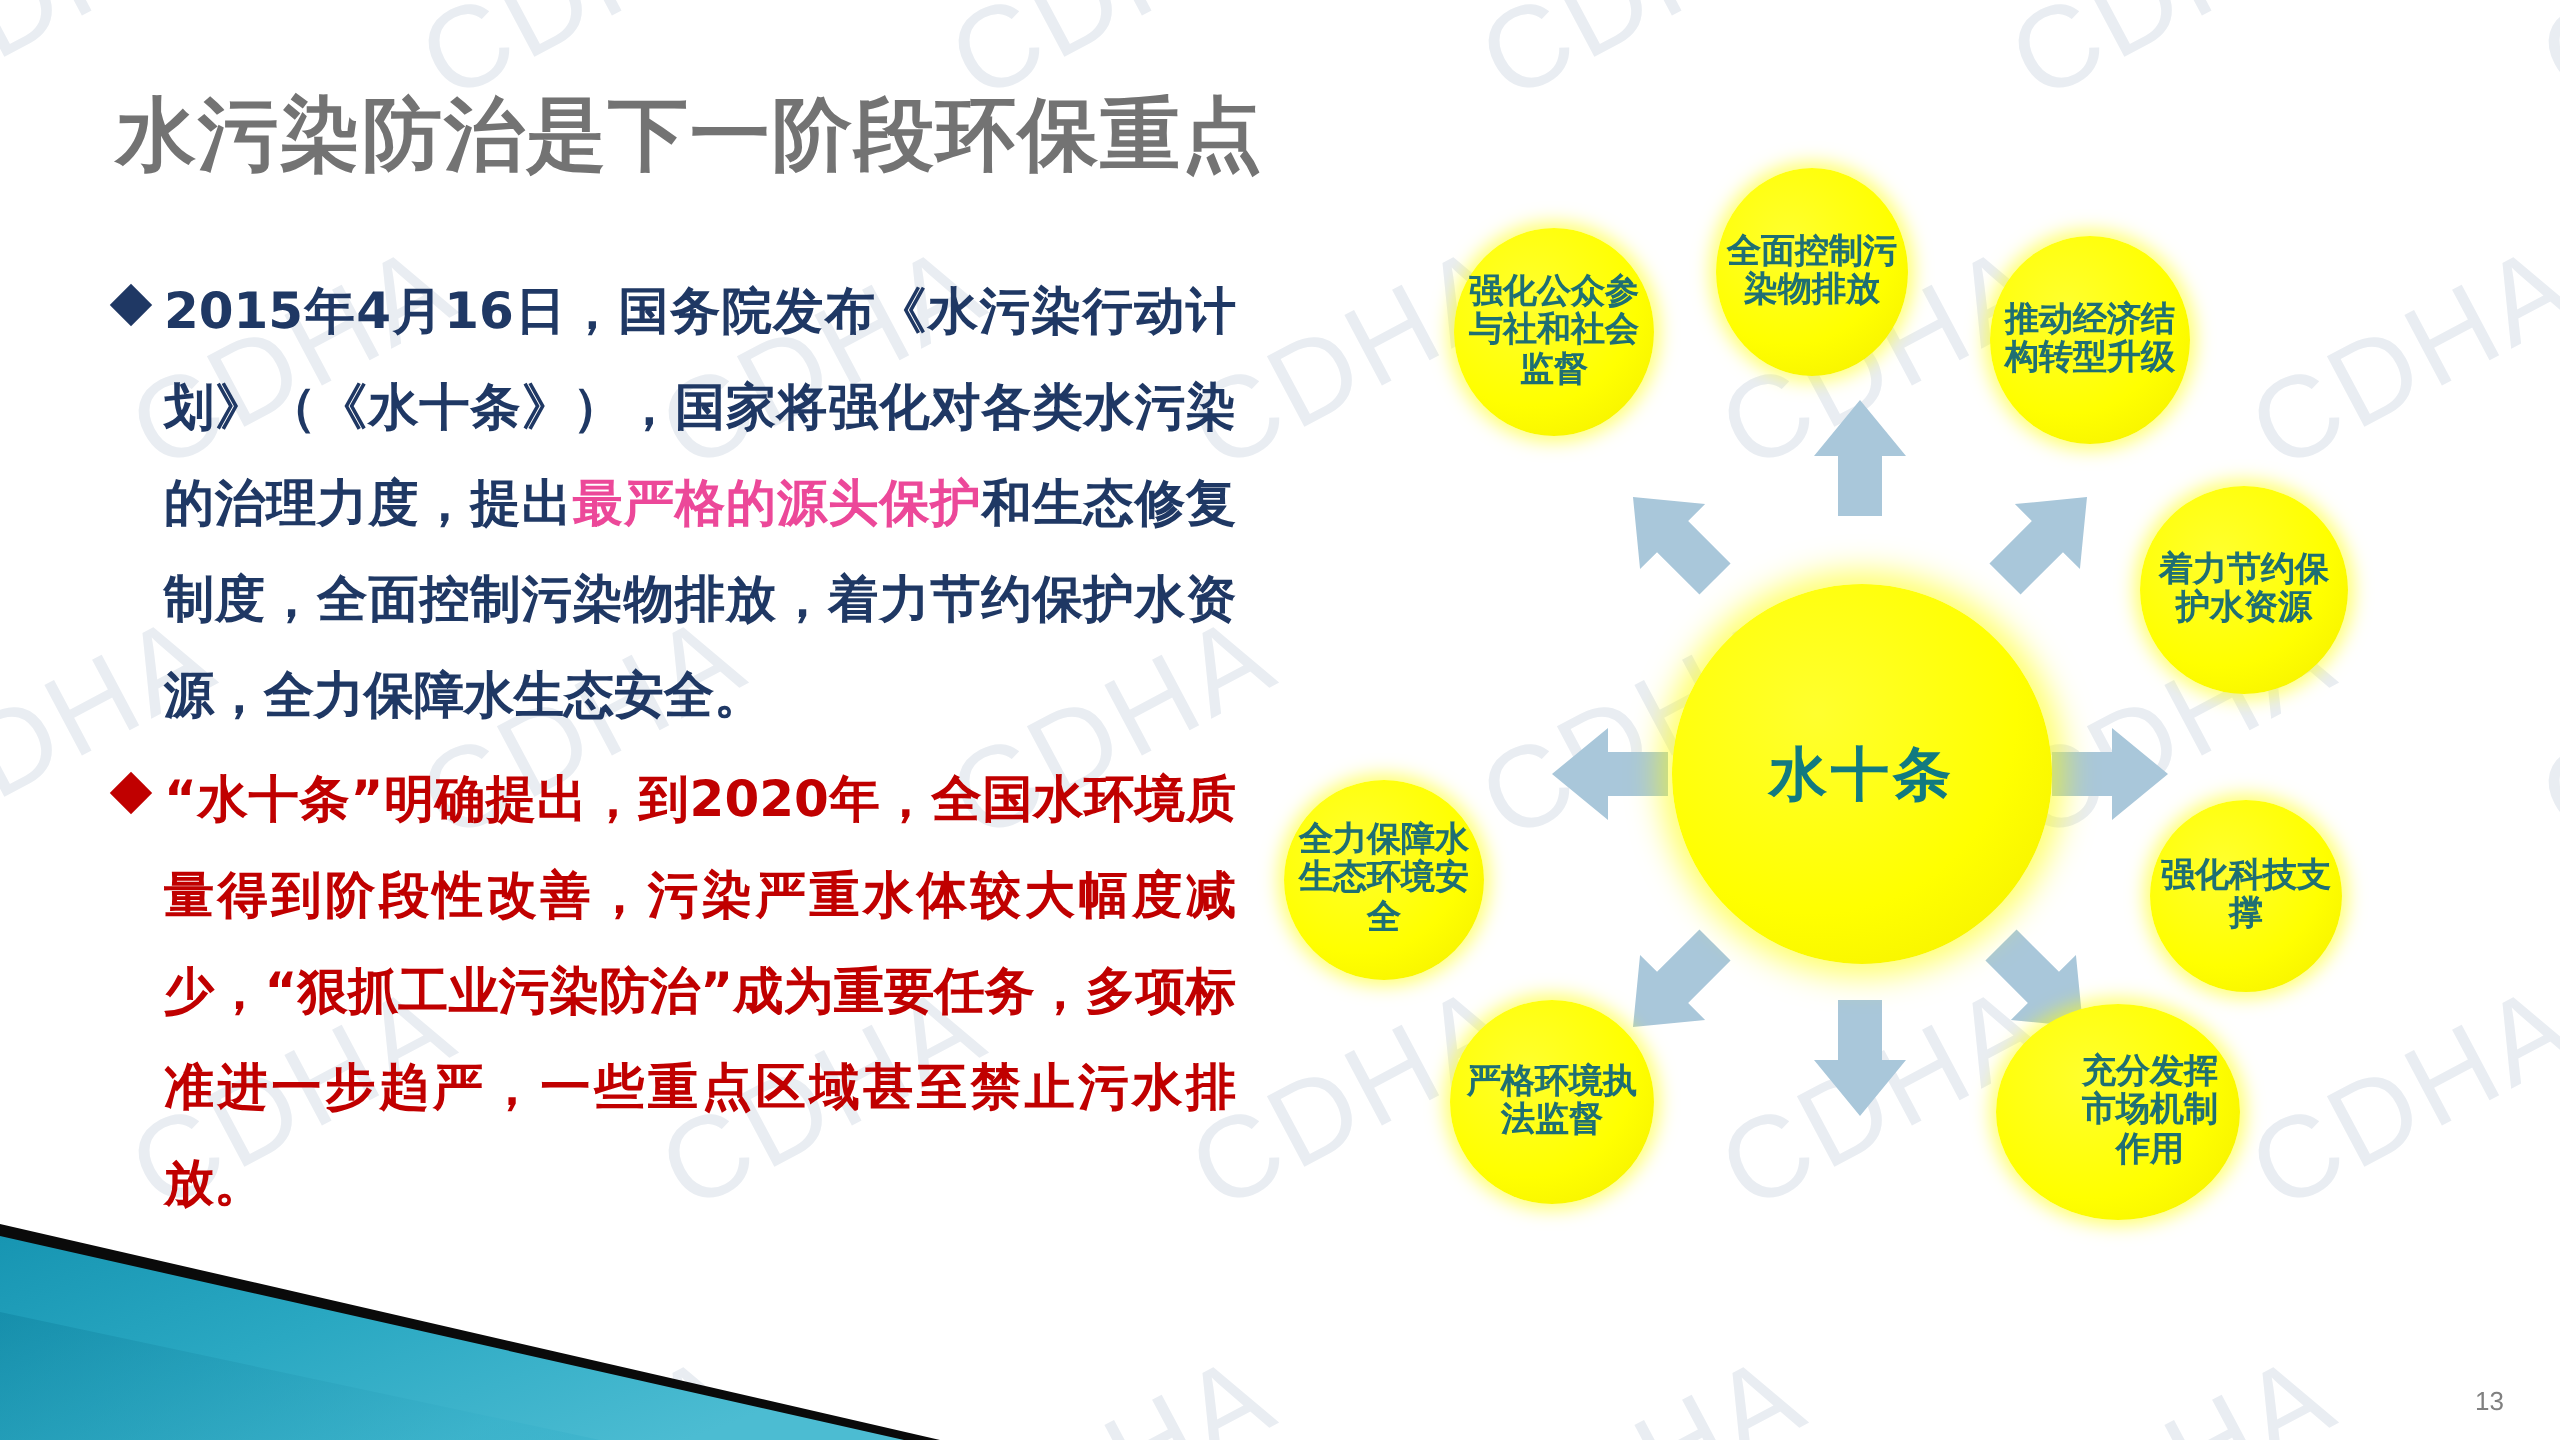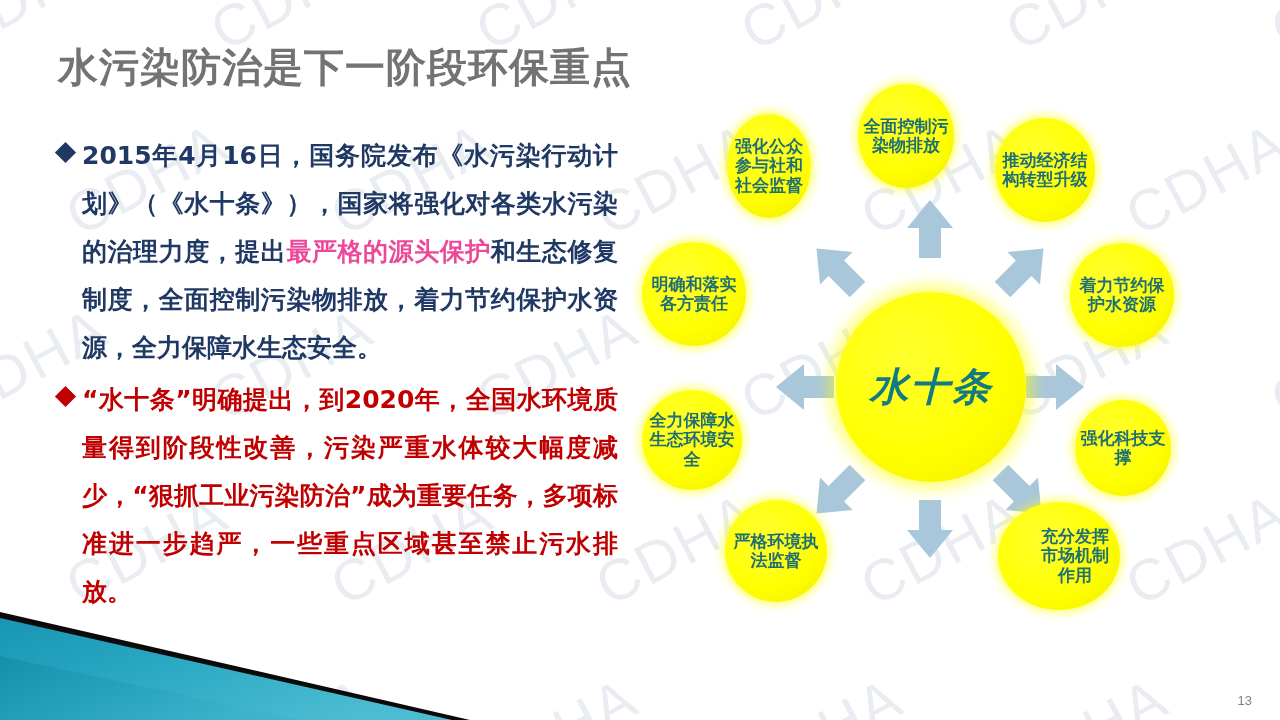--- a/index.html
+++ b/index.html
@@ -62,36 +62,35 @@
     display:flex;align-items:center;justify-content:center;
     text-align:center;
     color:#1f6f73;
     font-weight:bold;
     line-height:1.12;
   }
   .node span{display:block;padding:0 4px;}
   .satellite{font-size:17px;}
   #center-node{
     left:216px;top:222px;width:190px;height:190px;
-    font-size:39px;color:#127a80;letter-spacing:2px;
+    font-size:29px;color:#127a80;letter-spacing:2px;
     box-shadow:0 0 16px 6px rgba(255,255,0,0.6);
-    font-style:italic;
   }
 
   
   #node-0{left:238px;top:14px;width:96px;height:104px;}     
   #node-1{left:375px;top:48px;width:100px;height:104px;}     
   #node-2{left:450px;top:173px;width:104px;height:104px;}    
   #node-3{left:455px;top:330px;width:96px;height:96px;}      
   #node-4{left:378px;top:432px;width:90px;height:108px;padding-left:32px;}    
   #node-5{left:238px;top:470px;width:108px;height:108px;}    
   #node-6{left:105px;top:430px;width:102px;height:102px;}    
   #node-7{left:22px;top:320px;width:100px;height:100px;}     
   #node-8{left:22px;top:172px;width:104px;height:104px;}     
-  #node-9{left:107px;top:44px;width:84px;height:104px;}     
+  #node-9{left:107px;top:44px;width:100px;height:104px;}     
 
   
   .arrow{position:absolute;width:54px;height:62px;transform-origin:50% 50%;}
   .arrow svg{width:100%;height:100%;display:block;}
 
   
   #corner-deco{position:absolute;left:0;bottom:0;width:470px;height:160px;z-index:3;}
 
   
   #page-num{
@@ -218,23 +217,20 @@
     </div>
     <div class="node satellite" id="node-4">
       <span>充分发挥市场机制作用</span>
     </div>
     <div class="node satellite" id="node-6">
       <span>严格环境执法监督</span>
     </div>
     <div class="node satellite" id="node-7">
       <span>全力保障水生态环境安全</span>
     </div>
-    <div class="node satellite" id="node-8">
-      <span>明确和落实各方责任</span>
-    </div>
     <div class="node satellite" id="node-9">
       <span>强化公众参与社和社会监督</span>
     </div>
 
   </div>
 
   <svg id="corner-deco" viewBox="0 0 470 160" preserveAspectRatio="none">
     <defs>
       <linearGradient id="tealGrad" x1="0" y1="0" x2="1" y2="0.6">
         <stop offset="0%" stop-color="#1795b2"></stop>

